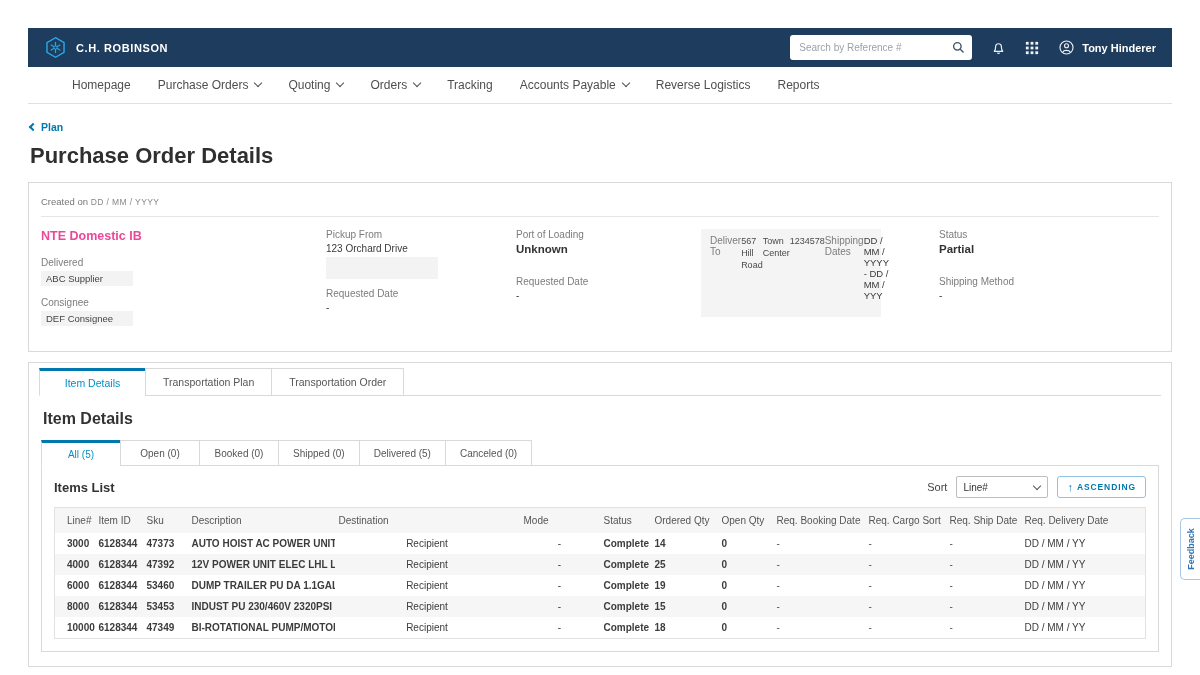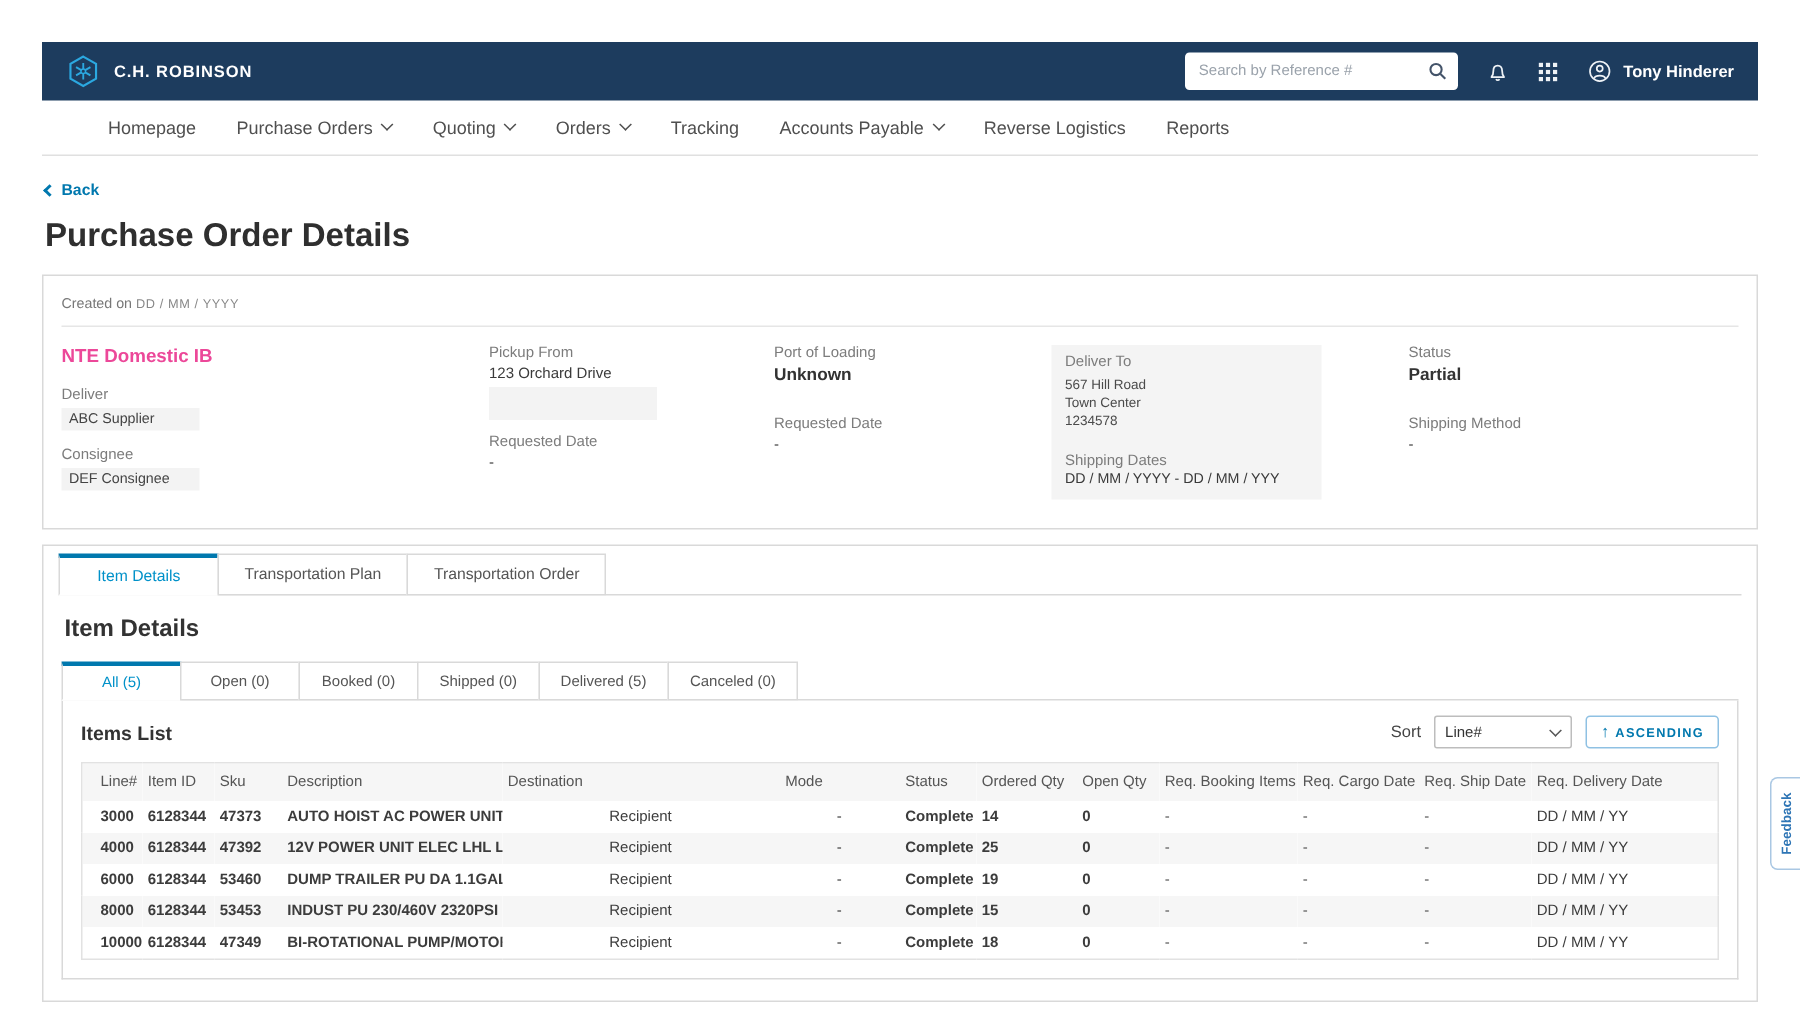--- a/index.html
+++ b/index.html
@@ -58,21 +58,21 @@
   .po-created .date { font-size:8.5px; color:#888; letter-spacing:.4px; }
   .po-grid { display:grid; grid-template-columns:285px 190px 185px 205px 1fr; padding-top:12px; }
   .lbl { font-size:10px; color:#7c7c7c; margin-bottom:3px; }
   .val { font-size:10px; color:#3a3a3a; }
   .val-bold { font-size:11.5px; color:#333; font-weight:bold; margin:0 0 21px; }
   .order-type { font-size:12.5px; font-weight:bold; color:#ec4899; margin:0 0 14px; }
   .chip { background:#f3f3f3; font-size:9.5px; color:#444; padding:2px 5px; width:92px; margin-bottom:11px; }
   .redact { background:#f3f3f3; width:112px; height:22px; margin:3px 0 9px; }
   .deliver-block {
     background:#f4f4f4; width:180px; min-height:88px; padding:6px 9px 8px;
-    display:flex; flex-direction:column;
+    display:flex; flex-direction:row;
   }
   .addr-line { font-size:9px; color:#4a4a4a; line-height:1.35; }
   .deliver-block .grow { flex:1; min-height:16px; }
   .col-status { padding-left:33px; }
 
   
   .tab-card { border:1px solid #d9d9d9; background:#fff; margin-top:10px; padding-bottom:14px; }
   .tabs { display:flex; margin:5px 10px 0; border-bottom:1px solid #d9d9d9; }
   .tab {
     min-width:107px; height:28px; padding:0 17px; display:flex; align-items:center; justify-content:center;
@@ -219,36 +219,36 @@
         <span>Reverse Logistics</span>
       </div>
       <div class="nav-item">
         <span>Reports</span>
       </div>
     </nav>
 
   
   <a class="back">
     <i class="back-chev"></i>
-    <span>Back</span>
+    <span>Plan</span>
   </a>
   <h1>Purchase Order Details</h1>
 
   
   <section class="po-card">
     <div class="po-head">
       <div class="po-created">
         <span>Created on</span>
         <span class="date">DD / MM / YYYY</span>
       </div>
     </div>
     <div class="po-grid">
       <div>
         <div class="order-type">NTE Domestic IB</div>
-        <div class="lbl">Deliver</div>
+        <div class="lbl">Delivered</div>
         <div class="chip">ABC Supplier</div>
         <div class="lbl">Consignee</div>
         <div class="chip">DEF Consignee</div>
       </div>
       <div>
         <div class="lbl">Pickup From</div>
         <div class="val">123 Orchard Drive</div>
         <div class="redact"></div>
         <div class="lbl">Requested Date</div>
         <div class="val">-</div>
@@ -315,22 +315,22 @@
               <tr>
                 <th class="c0">Line#</th>
                 <th class="c1">Item ID</th>
                 <th class="c2">Sku</th>
                 <th class="c3">Description</th>
                 <th class="c4">Destination</th>
                 <th class="c5">Mode</th>
                 <th class="c6">Status</th>
                 <th class="c7">Ordered Qty</th>
                 <th class="c8">Open Qty</th>
-                <th class="c9">Req. Booking Items</th>
-                <th class="c10">Req. Cargo Date</th>
+                <th class="c9">Req. Booking Date</th>
+                <th class="c10">Req. Cargo Sort</th>
                 <th class="c11">Req. Ship Date</th>
                 <th class="c12">Req. Delivery Date</th>
               </tr>
             </thead>
           <tbody>
               <tr>
                 <td class="c0">3000</td>
                 <td class="c1">6128344</td>
                 <td class="c2">47373</td>
                 <td class="c3">AUTO HOIST AC POWER UNIT 230V</td>

